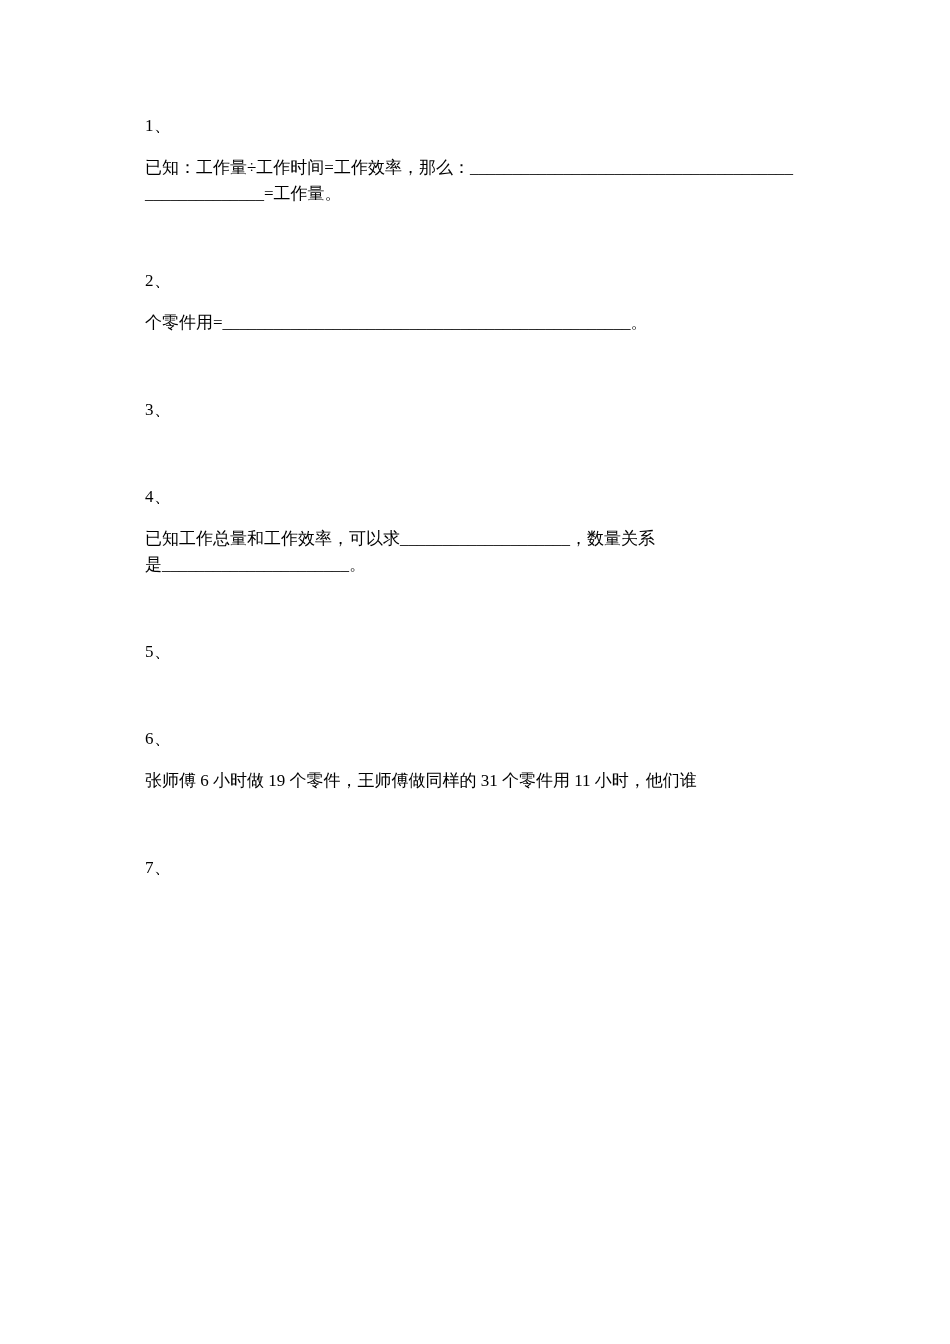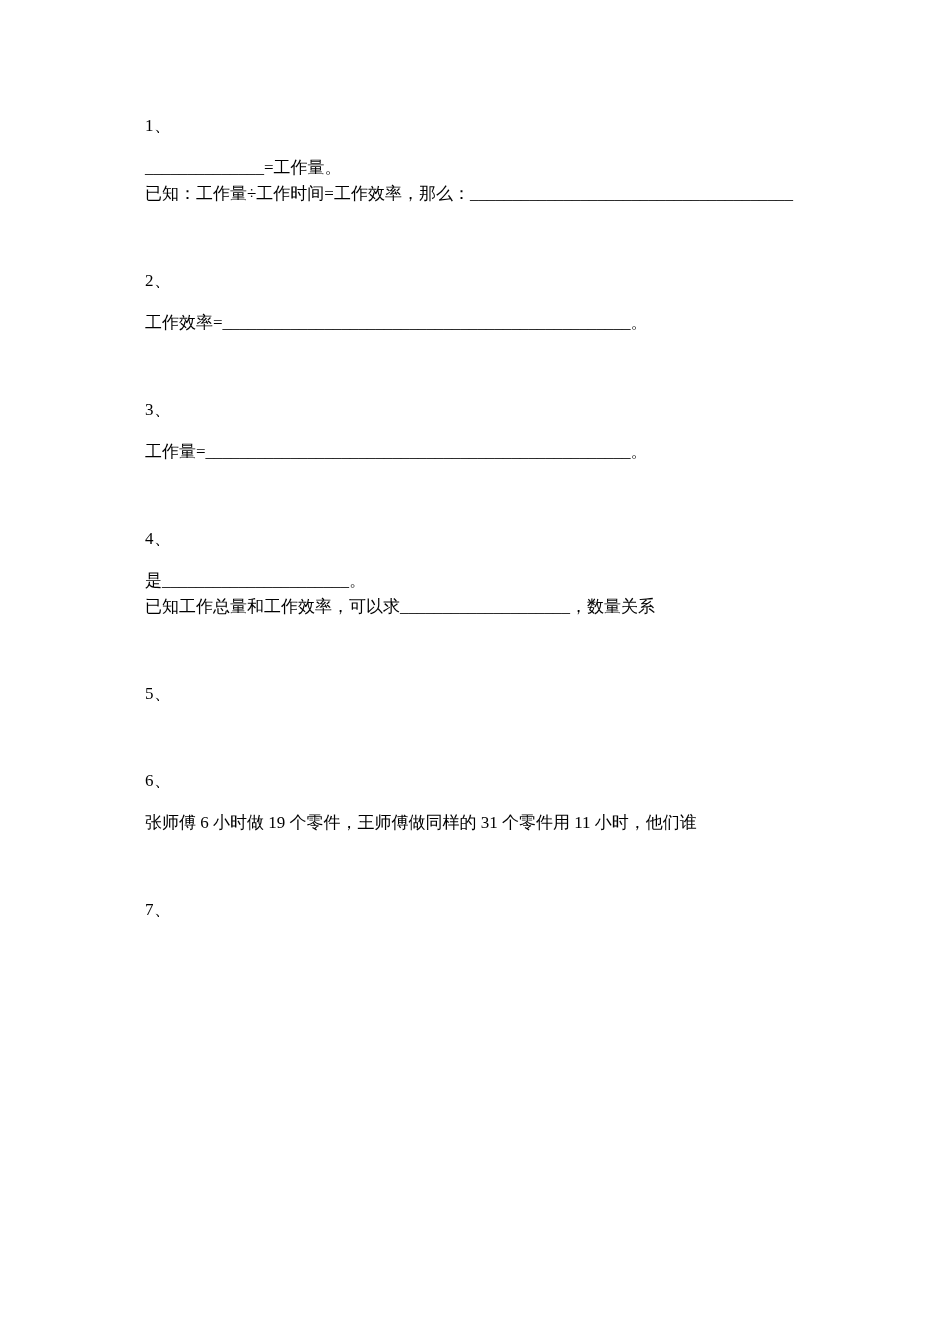--- a/index.html
+++ b/index.html
@@ -33,38 +33,37 @@
     white-space: normal;
   }
 </style>
 </head>
 <body>
 
 <div class="page">
 
   <div class="question">
     <div class="q-number">1、</div>
+    <div class="q-line">已知：工作量÷工作时间=工作效率，那么：______________________________________</div>
     <div class="q-line">______________=工作量。</div>
-    <div class="q-line">已知：工作量÷工作时间=工作效率，那么：______________________________________</div>
   </div>
 
   <div class="question">
     <div class="q-number">2、</div>
-    <div class="q-line">工作效率=________________________________________________。</div>
+    <div class="q-line">个零件用=________________________________________________。</div>
   </div>
 
   <div class="question">
     <div class="q-number">3、</div>
-    <div class="q-line">工作量=__________________________________________________。</div>
   </div>
 
   <div class="question">
     <div class="q-number">4、</div>
+    <div class="q-line">已知工作总量和工作效率，可以求____________________，数量关系</div>
     <div class="q-line">是______________________。</div>
-    <div class="q-line">已知工作总量和工作效率，可以求____________________，数量关系</div>
   </div>
 
   <div class="question">
     <div class="q-number">5、</div>
   </div>
 
   <div class="question">
     <div class="q-number">6、</div>
     <div class="q-line">张师傅 6 小时做 19 个零件，王师傅做同样的 31 个零件用 11 小时，他们谁</div>
   </div>

